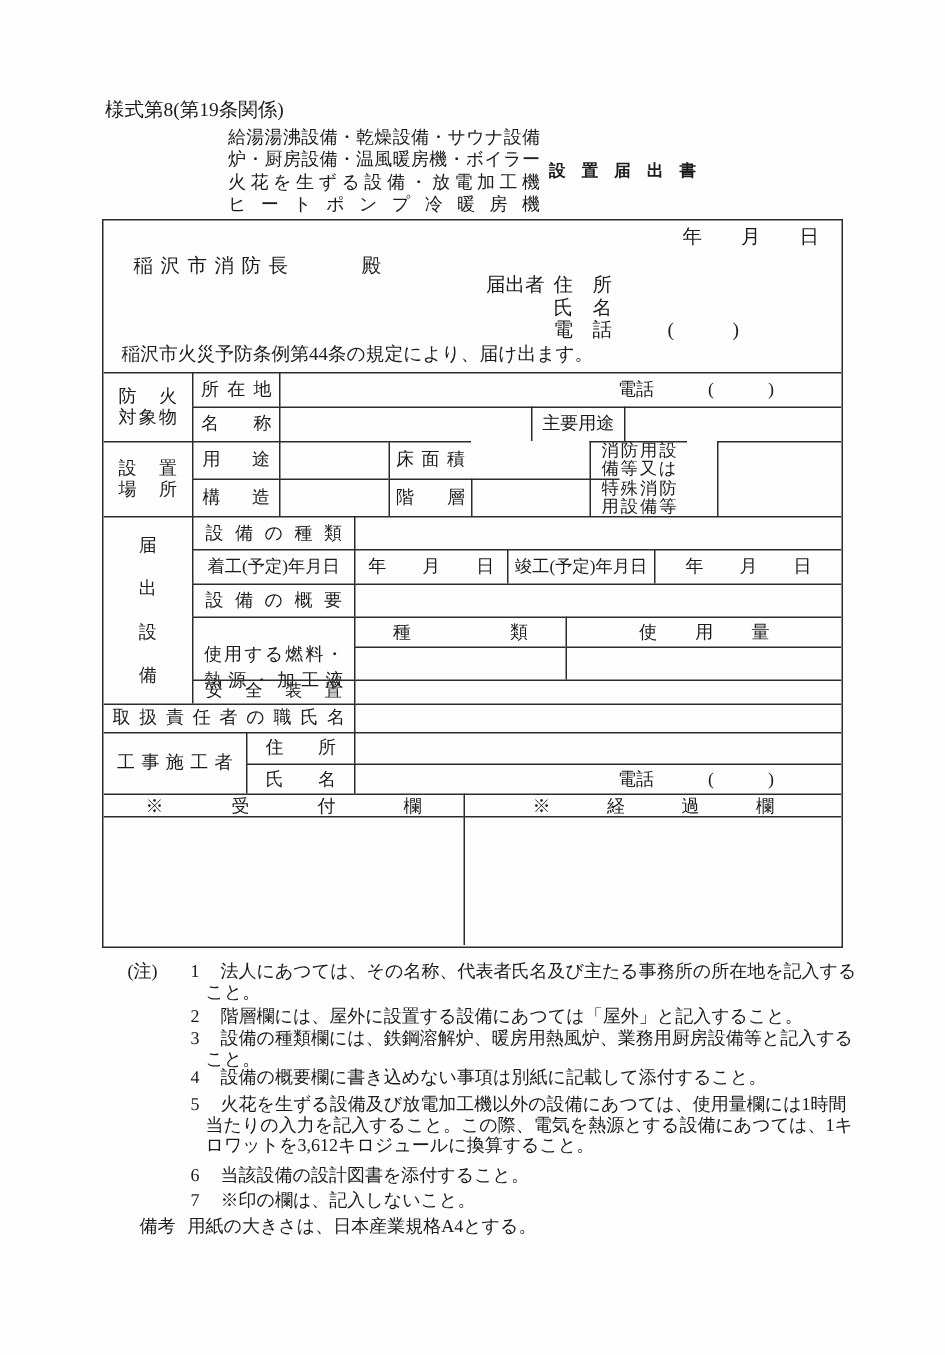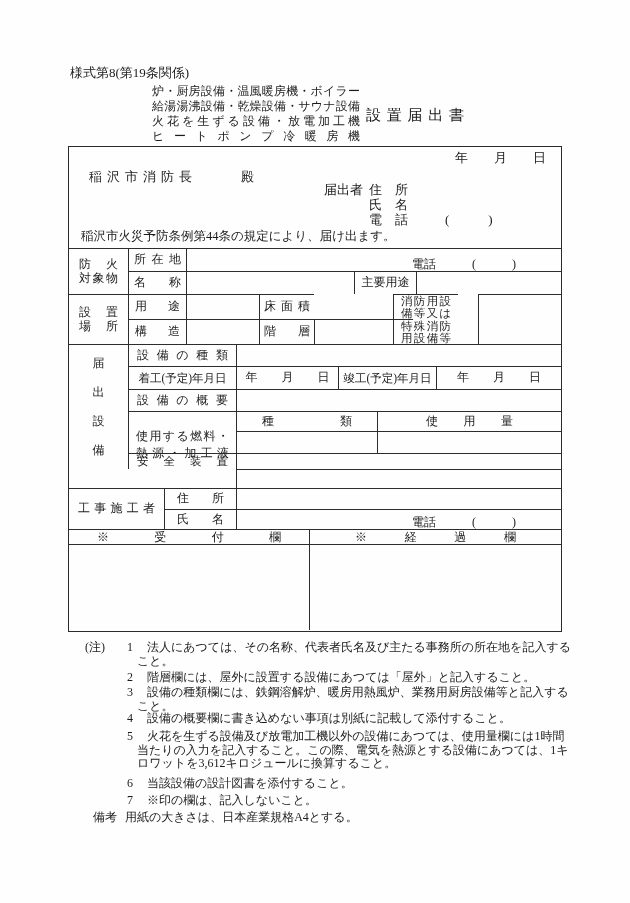--- a/index.html
+++ b/index.html
@@ -5,57 +5,57 @@
   html,body{margin:0;padding:0;background:#ffffff;}
   .sheet{
     position:relative;width:630px;height:903px;background:#fefefe;
     font-family:"Liberation Serif","DejaVu Serif",serif;color:#1b1b1b;
     overflow:hidden;
   }
   .abs{position:absolute;}
   
   .form-number{font-size:13px;}
   .eq-line{width:208px;font-size:12px;line-height:15px;text-align:justify;text-align-last:justify;}
-  .main-title{width:98px;font-size:15px;text-align:justify;text-align-last:justify;}
+  .main-title{width:98px;font-size:11px;text-align:justify;text-align-last:justify;font-weight:bold;}
   
   .box{
     position:absolute;left:68px;top:146px;width:494px;height:486px;
     border:1.5px solid #2b2b2b;box-sizing:border-box;overflow:hidden;
   }
   .lh{font-size:13px;line-height:14px;white-space:nowrap;}
   
   .cell{
     position:absolute;border-left:1px solid #2c2c2c;border-top:1px solid #2c2c2c;
     box-sizing:border-box;display:flex;align-items:center;justify-content:center;
     font-size:12px;line-height:1.12;
   }
   .cell.noL{border-left:none;}
-  .cell.right{justify-content:flex-end;align-items:flex-end;}
+  .cell.right{justify-content:flex-end;}
   .cell .j{display:block;width:100%;text-align:justify;text-align-last:justify;}
   .cell .pre{white-space:pre-line;text-align:center;}
   .cell .prej{display:block;width:100%;white-space:pre-line;text-align:justify;text-align-last:justify;}
   .small{font-size:11.5px;}
   
   .note{position:absolute;left:68px;width:506px;font-size:12px;line-height:13.5px;}
   .note-num{position:absolute;left:59px;top:0;}
   .note-text{display:block;padding-left:69px;text-indent:10px;}
   .chu{position:absolute;left:17px;top:0;}
   .remark-label{position:absolute;left:25px;top:0;}
   .remark-text{display:block;padding-left:57px;text-indent:0;}
 </style>
 </head>
 <body>
 
 <div class="sheet">
 
   <div class="abs form-number" style="left:70px;top:64px;">様式第8(第19条関係)</div>
 
   <div class="abs" style="left:152px;top:84px;">
+    <div class="eq-line">給湯湯沸設備・乾燥設備・サウナ設備</div>
     <div class="eq-line">炉・厨房設備・温風暖房機・ボイラー</div>
-    <div class="eq-line">給湯湯沸設備・乾燥設備・サウナ設備</div>
     <div class="eq-line">火花を生ずる設備・放電加工機</div>
     <div class="eq-line">ヒートポンプ冷暖房機</div>
   </div>
 
   <div class="abs main-title" style="left:366px;top:106px;">設置届出書</div>
 
   <div class="box">
 
     <div class="abs lh" style="right:15px;top:4px;">年　　月　　日</div>
     <div class="abs lh" style="left:20px;top:23px;letter-spacing:5px;">稲沢市消防長</div>
@@ -146,20 +146,23 @@
     <div class="cell" style="left:308px;top:264px;width:184px;height:20px;">
         <span class="j" style="padding:0 48px;box-sizing:border-box;">使用量</span>
       </div>
     <div class="cell" style="left:167px;top:284px;width:141px;height:22px;"></div>
     <div class="cell" style="left:308px;top:284px;width:184px;height:22px;"></div>
     <div class="cell small" style="left:59px;top:306px;width:108px;height:16px;">
         <span class="j" style="padding:0 8px;box-sizing:border-box;">安全装置</span>
       </div>
     <div class="cell" style="left:167px;top:306px;width:325px;height:16px;"></div>
 
+    <div class="cell noL" style="left:0;top:322px;width:167px;height:19px;">
+        <span class="j" style="padding:0 6px;box-sizing:border-box;">取扱責任者の職氏名</span>
+      </div>
     <div class="cell" style="left:167px;top:322px;width:325px;height:19px;"></div>
 
     <div class="cell noL" style="left:0;top:341px;width:95px;height:41px;">
         <span class="j" style="padding:0 9px;box-sizing:border-box;">工事施工者</span>
       </div>
     <div class="cell" style="left:95px;top:341px;width:72px;height:21px;">
         <span class="j" style="padding:0 12px;box-sizing:border-box;">住所</span>
       </div>
     <div class="cell" style="left:167px;top:341px;width:325px;height:21px;"></div>
     <div class="cell" style="left:95px;top:362px;width:72px;height:20px;">

